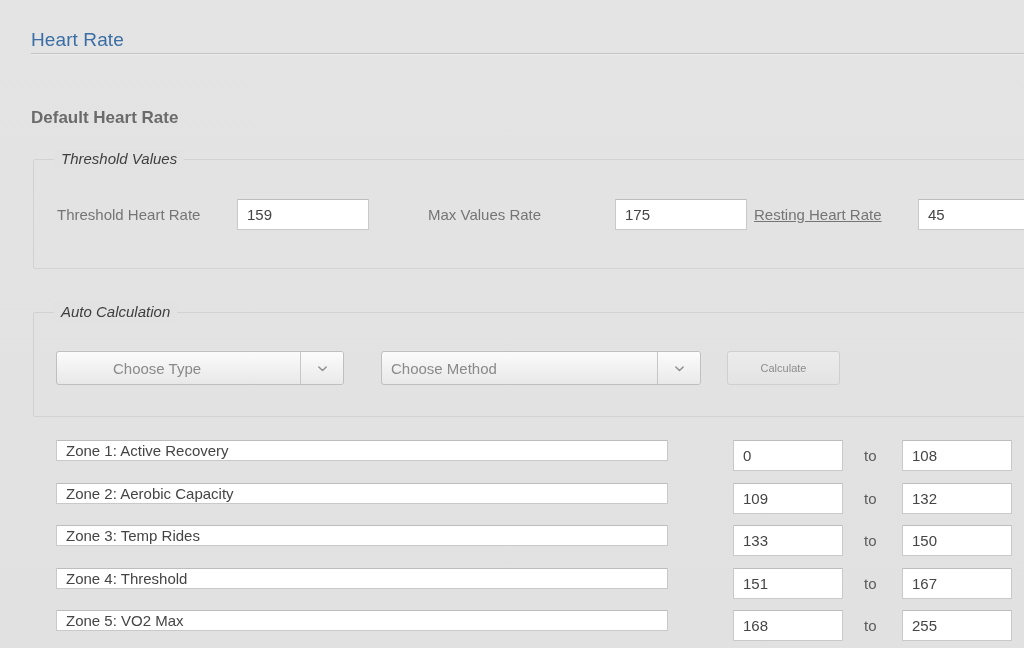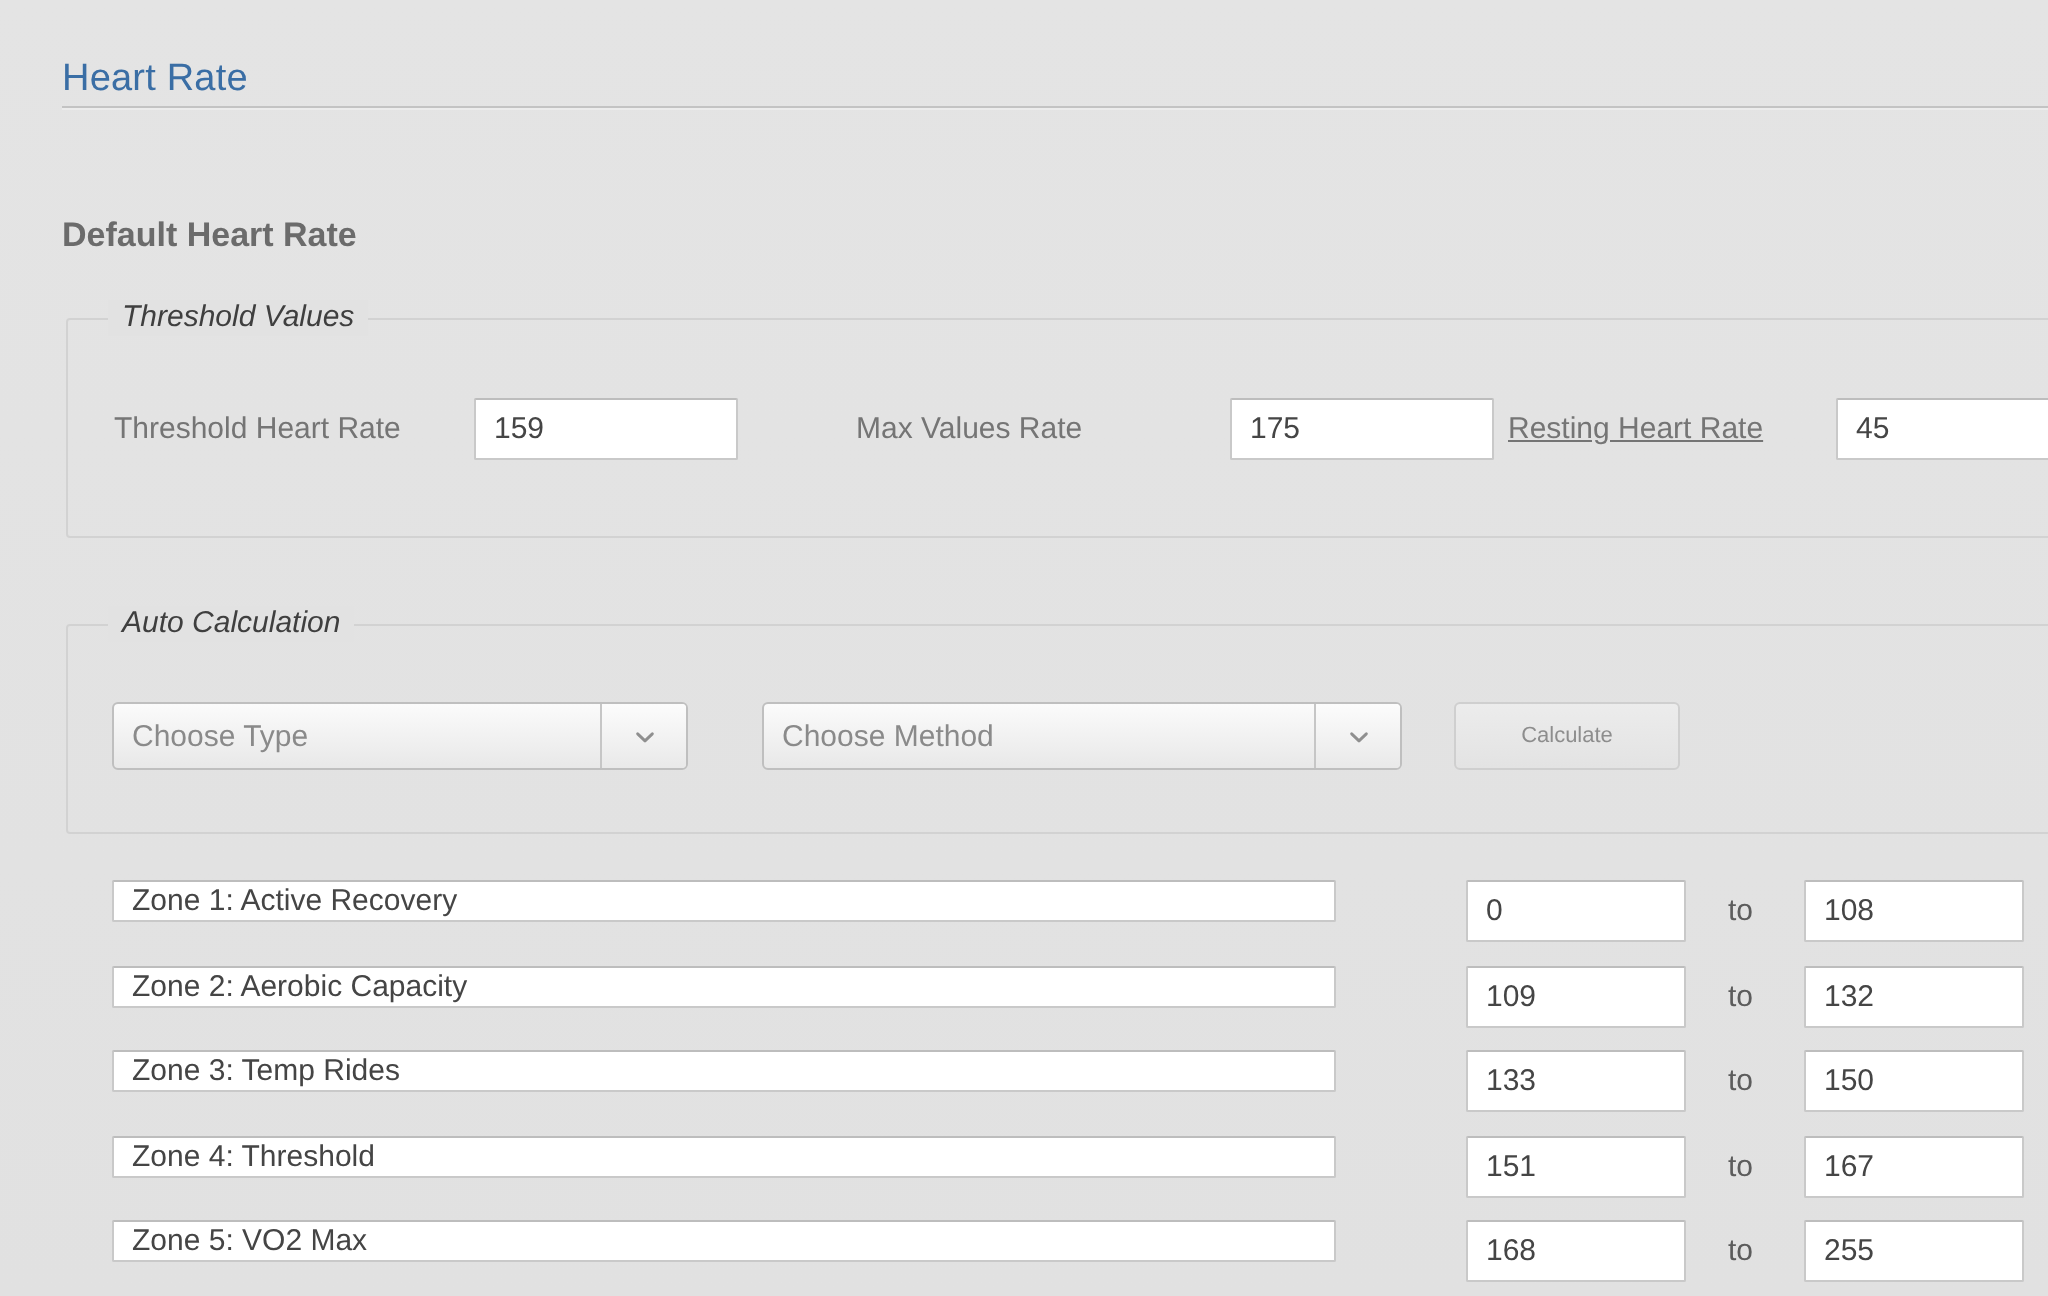--- a/index.html
+++ b/index.html
@@ -157,21 +157,21 @@
     justify-content: center;
     border-left: 1px solid #c6c6c6;
     background: linear-gradient(180deg, #fcfcfc 0%, #e9e9e9 100%);
   }
   .chev {
     display: block;
     width: 11px;
     height: 11px;
   }
 
-  .sel-type   { left: 22px;  top: 38px; width: 288px; }
+  .sel-type   { left: 22px;  top: 38px; width: 288px; padding-left: 47px; }
   .sel-method { left: 347px; top: 38px; width: 320px; }
 
   
   .btn {
     position: absolute;
     box-sizing: border-box;
     height: 34px;
     border: 1px solid #cfcfcf;
     border-radius: 3px;
     background: linear-gradient(180deg, #ececec 0%, #e3e3e3 100%);

